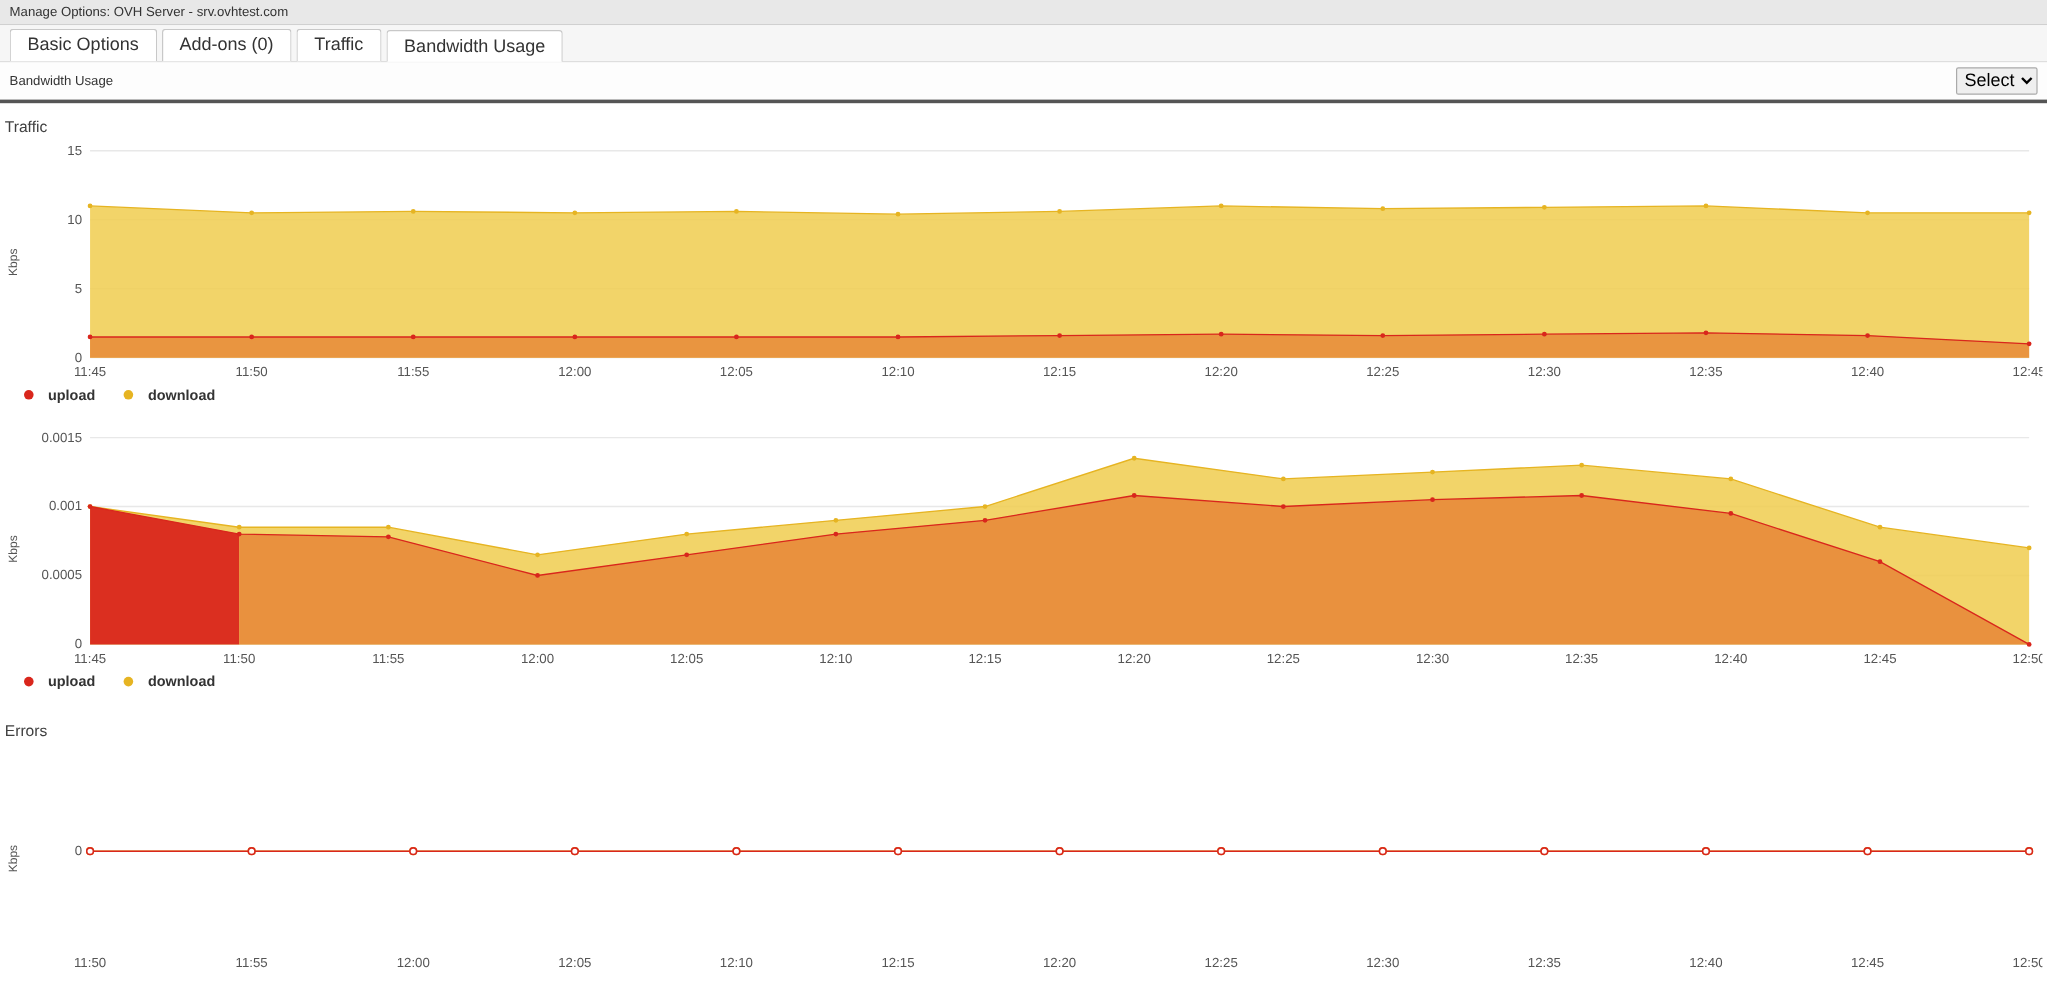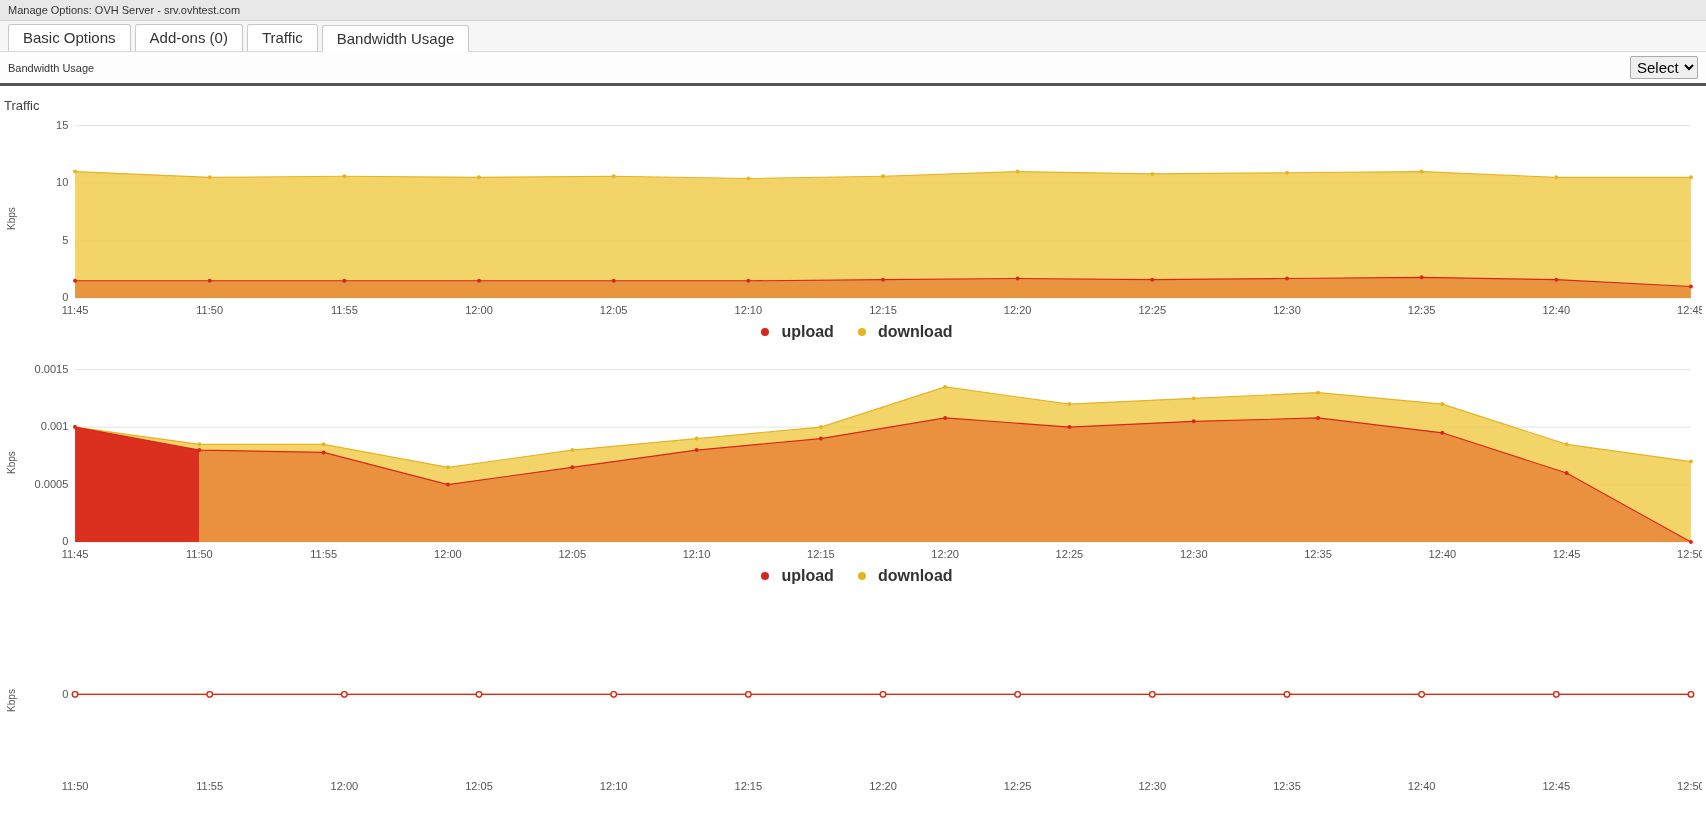--- a/index.html
+++ b/index.html
@@ -11,21 +11,21 @@
 .subbar-left{font-size:11px;color:#333}
 select{font-size:15px;border:1px solid #aaa;border-radius:2px;padding:1px 2px}
 .charts{padding:8px 4px}
 .chart-wrap{margin-bottom:18px}
 .chart-title{text-align:left;font-size:13px;color:#404040;padding:4px 0 6px}
 .chart-row{display:flex;align-items:stretch}
 .ylab{writing-mode:vertical-rl;transform:rotate(180deg);text-align:center;font-size:10px;color:#555;padding:0 2px;width:14px}
 .plot{flex:1}
 svg{display:block;width:100%}
 .xtk text,.ytk text{font-size:10px;fill:#555}
-.legend{text-align:center;padding:4px 0;font-size:16px}
+.legend{padding:4px 0;font-size:12px}
 .legend span{display:inline-flex;align-items:center;gap:4px;margin:0 8px;font-weight:bold}
 .dot{display:inline-block;width:8px;height:8px;border-radius:50%}
 .grid line{stroke:#e8e8e8;stroke-width:1}
 </style>
 </head>
 <body>
 
 <div class="header-bar">
   <span>Manage Options: OVH Server - srv.ovhtest.com</span>
 </div>
@@ -178,20 +178,21 @@
               <text x="1285.076923076923" y="176" text-anchor="middle">12:40</text>
               <text x="1397.5384615384617" y="176" text-anchor="middle">12:45</text>
               <text x="1510" y="176" text-anchor="middle">12:50</text>
             </g>
           </svg>
         </div>
       </div>
       <div class="legend"><span><span class="dot" style="background:#d9261c"></span>upload</span><span><span class="dot" style="background:#e6b422"></span>download</span></div>
     </div>
     <div class="chart-wrap">
+      <div class="chart-title">Errors</div>
       <div class="chart-row">
         <div class="ylab">Kbps</div>
         <div class="plot">
           <svg viewBox="0 0 1520 170" preserveAspectRatio="none">
             <g class="grid">
               <line x1="48" x2="1510" y1="79" y2="79"></line>
             </g>
             <path d="M 48 79 L 48 79 L 169.83333333333331 79 L 291.66666666666663 79 L 413.5 79 L 535.3333333333333 79 L 657.1666666666667 79 L 779 79 L 900.8333333333334 79 L 1022.6666666666666 79 L 1144.5 79 L 1266.3333333333335 79 L 1388.1666666666665 79 L 1510 79" fill="none" stroke="#e6b422" stroke-width="1.2"></path>
             <circle cx="48" cy="79" r="2.5" fill="#fff" stroke="#e6b422" stroke-width="1.2"></circle>
             <circle cx="169.83333333333331" cy="79" r="2.5" fill="#fff" stroke="#e6b422" stroke-width="1.2"></circle>

